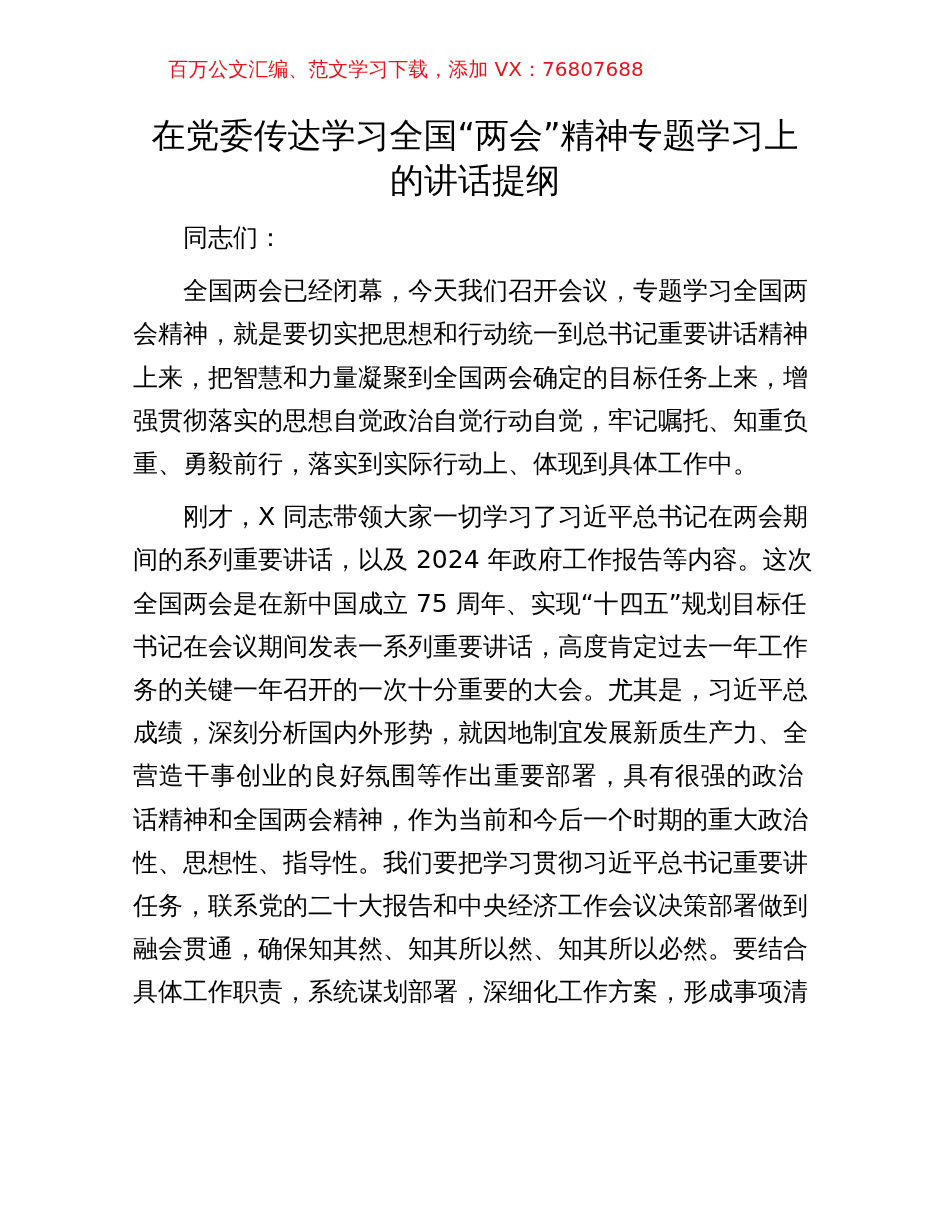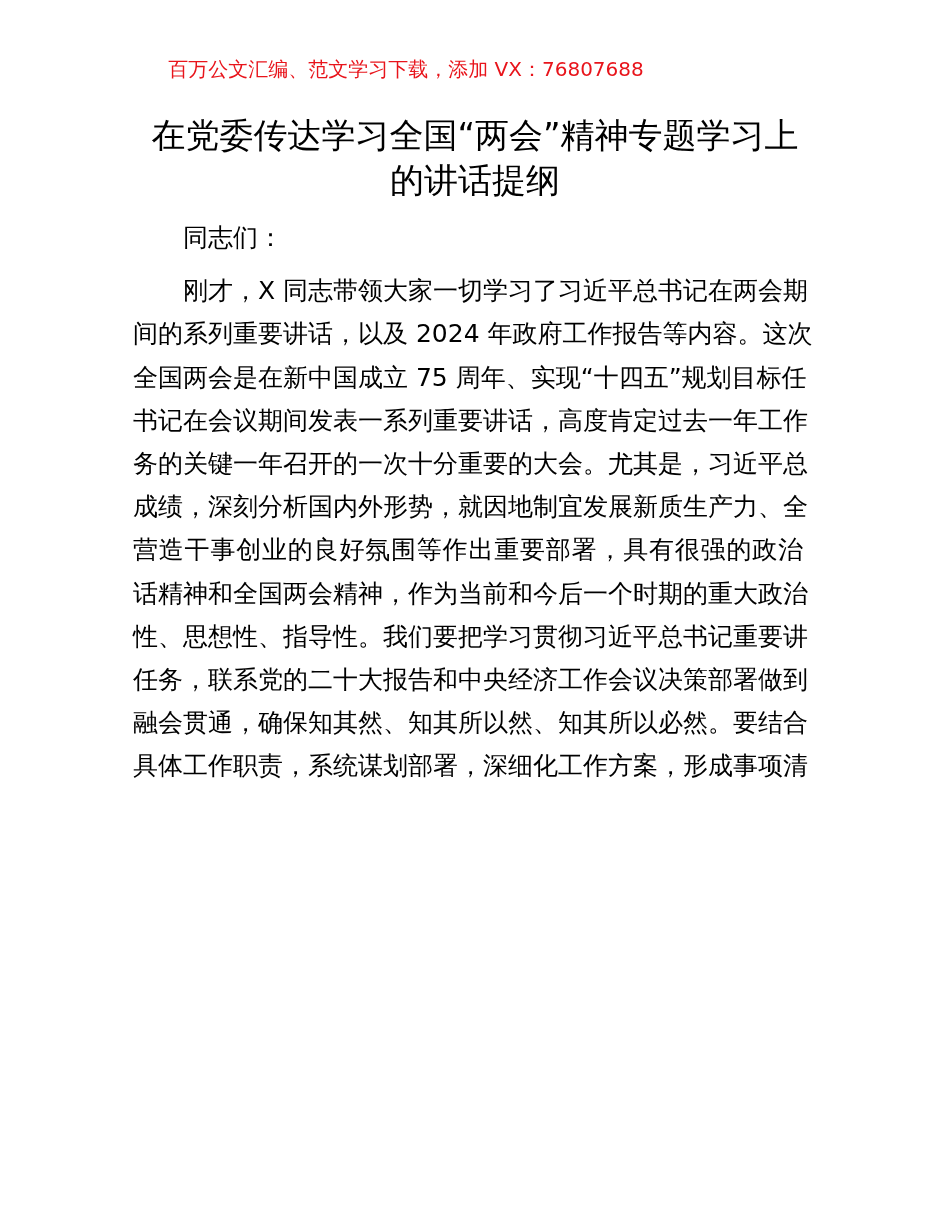--- a/index.html
+++ b/index.html
@@ -68,20 +68,27 @@
 <div class="watermark">百万公文汇编、范文学习下载，添加 VX：76807688</div>
 
 <div class="title">
   <span class="line-t" style="display:block">在党委传达学习全国“两会”精神专题学习上</span>
   <span class="line-t" style="display:block">的讲话提纲</span>
 </div>
 
 <div class="body-text">
   <div class="greeting">同志们：</div>
 
+  <div class="para-block" style="margin-bottom:10px">
+    <span class="line first">全国两会已经闭幕，今天我们召开会议，专题学习全国两</span>
+    <span class="line">会精神，就是要切实把思想和行动统一到总书记重要讲话精神</span>
+    <span class="line">上来，把智慧和力量凝聚到全国两会确定的目标任务上来，增</span>
+    <span class="line">强贯彻落实的思想自觉政治自觉行动自觉，牢记嘱托、知重负</span>
+    <span class="line last">重、勇毅前行，落实到实际行动上、体现到具体工作中。</span>
+  </div>
 
   <div class="para-block">
     <span class="line first">刚才，X 同志带领大家一切学习了习近平总书记在两会期</span>
     <span class="line">间的系列重要讲话，以及 2024 年政府工作报告等内容。这次</span>
     <span class="line">全国两会是在新中国成立 75 周年、实现“十四五”规划目标任</span>
     <span class="line">书记在会议期间发表一系列重要讲话，高度肯定过去一年工作</span>
     <span class="line">务的关键一年召开的一次十分重要的大会。尤其是，习近平总</span>
     <span class="line">成绩，深刻分析国内外形势，就因地制宜发展新质生产力、全</span>
     <span class="line">营造干事创业的良好氛围等作出重要部署，具有很强的政治</span>
     <span class="line">话精神和全国两会精神，作为当前和今后一个时期的重大政治</span>

